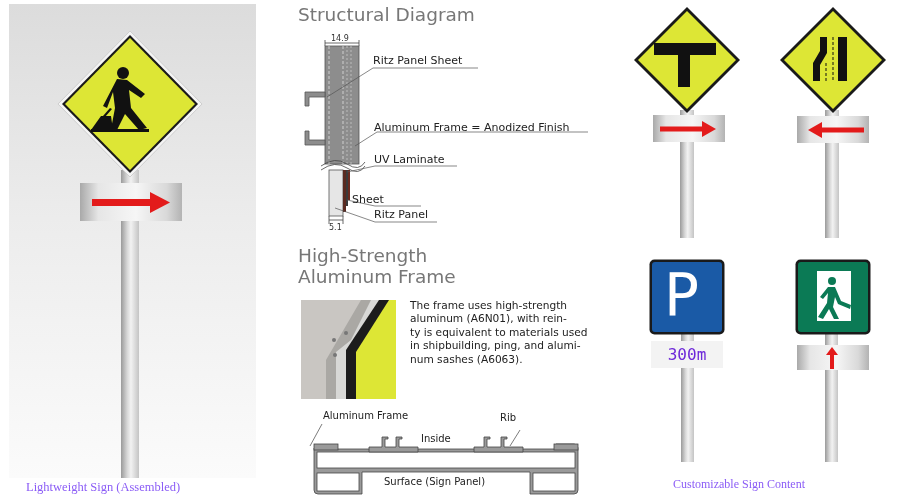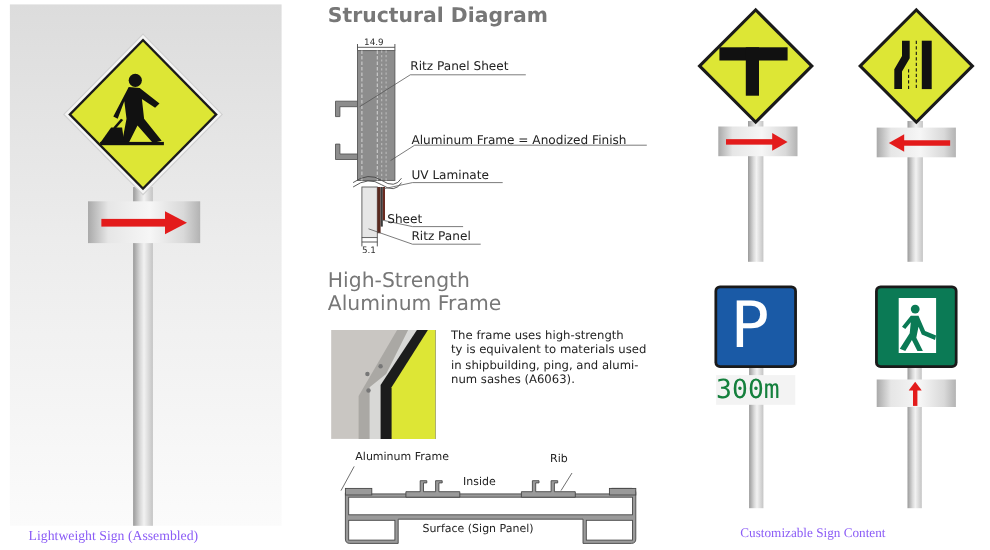--- a/index.html
+++ b/index.html
@@ -32,21 +32,21 @@
     <path d="M48,88 L55,80 L57,81 L50,89 Z"></path>
   </g>
 </svg>
 <div class="abs plate" style="left:80px;top:183px;width:102px;height:38px;"></div>
 <svg class="abs" style="left:92px;top:191px;" width="80" height="24" viewBox="0 0 80 24">
   <rect x="0" y="8" width="60" height="7" fill="#e31b1b"></rect>
   <polygon points="58,1 78,11.5 58,22" fill="#e31b1b"></polygon>
 </svg>
 <div class="abs caption" style="left:26px;top:480px;">Lightweight Sign (Assembled)</div>
 
-<div class="abs heading" style="left:298px;top:5px;font-weight:bold;">Structural Diagram</div>
+<div class="abs heading" style="left:298px;top:5px;">Structural Diagram</div>
 <svg class="abs" style="left:295px;top:30px;" width="305" height="200" viewBox="0 0 305 200">
 
   <line x1="30" y1="10" x2="30" y2="16" stroke="#444" stroke-width="0.8"></line>
   <line x1="64" y1="10" x2="64" y2="16" stroke="#444" stroke-width="0.8"></line>
   <line x1="30" y1="13" x2="64" y2="13" stroke="#444" stroke-width="0.8"></line>
   <text x="36" y="11" font-family="DejaVu Sans, sans-serif" font-size="8" fill="#333">14.9</text>
 
   <rect x="30" y="16" width="34" height="118" fill="#8d8d8d" stroke="#555" stroke-width="0.8"></rect>
   <line x1="34" y1="16" x2="34" y2="134" stroke="#cfcfcf" stroke-dasharray="3,2"></line>
   <line x1="48" y1="16" x2="48" y2="134" stroke="#cfcfcf" stroke-dasharray="3,2"></line>
@@ -88,20 +88,21 @@
   <polygon points="60,0 95,0 95,99 25,99 25,60" fill="#aaa8a4"></polygon>
   <polygon points="70,0 95,0 95,99 35,99 35,52 50,40" fill="#d8d8d6"></polygon>
   <polygon points="78,0 95,0 95,99 45,99 45,50" fill="#1c1c1c"></polygon>
   <polygon points="88,0 95,0 95,99 55,99 55,52" fill="#dde635"></polygon>
   <circle cx="33" cy="40" r="2" fill="#777"></circle>
     <circle cx="45" cy="33" r="2" fill="#777"></circle>
     <circle cx="34" cy="55" r="2" fill="#777"></circle>
 </svg>
 <div class="abs desc" style="left:410px;top:299px;">
   <div>The frame uses high-strength</div>
+  <div>aluminum (A6N01), with rein-</div>
   <div>ty is equivalent to materials used</div>
   <div>in shipbuilding, ping, and alumi-</div>
   <div>num sashes (A6063).</div>
 </div>
 
 <svg class="abs" style="left:300px;top:420px;" width="290" height="75" viewBox="0 0 290 75">
   <polyline points="22,4 10,26" fill="none" stroke="#444" stroke-width="0.7"></polyline>
   <polyline points="220,10 210,26" fill="none" stroke="#444" stroke-width="0.7"></polyline>
   <path d="M14,28 L14,70 Q14,74 18,74 L62,74 L62,52 L230,52 L230,74 L274,74 Q278,74 278,70 L278,28 Q278,24 274,24 L256,24 L256,29 L18,29 Q14,29 14,28 Z" fill="#9a9a9a" stroke="#444" stroke-width="0.8"></path>
   <rect x="17" y="32" width="258" height="16" fill="#fff" stroke="#444" stroke-width="0.8"></rect>
@@ -148,21 +149,21 @@
   <rect x="14" y="6.5" width="44" height="5" fill="#e31b1b"></rect>
     <polygon points="16,1 2,9 16,17" fill="#e31b1b"></polygon>
 </svg>
 
 <div class="abs pole" style="left:681px;top:330px;width:13px;height:132px;"></div>
 <svg class="abs" style="left:649px;top:259px;" width="76" height="76" viewBox="0 0 76 76">
   <rect x="0.5" y="0.5" width="75" height="75" rx="5" fill="#1a1a1a"></rect>
   <rect x="3" y="3" width="70" height="70" rx="3" fill="#1a5aa6"></rect>
 </svg>
 <div class="abs" style="left:664px;top:262px;font-family:'DejaVu Sans',sans-serif;font-size:58px;color:#fff;line-height:66px;">P</div>
-<div class="abs" style="left:651px;top:341px;width:72px;height:27px;background:#f3f3f3;font-family:'DejaVu Sans Mono',monospace;font-size:24px;line-height:27px;text-align:left;color:#15803d;">300m</div>
+<div class="abs" style="left:651px;top:341px;width:72px;height:27px;background:#f3f3f3;font-family:'DejaVu Sans Mono',monospace;font-size:16px;line-height:27px;text-align:center;color:#6d28d9;">300m</div>
 
 <div class="abs pole" style="left:825px;top:330px;width:13px;height:132px;"></div>
 <svg class="abs" style="left:795px;top:259px;" width="76" height="76" viewBox="0 0 76 76">
   <rect x="0.5" y="0.5" width="75" height="75" rx="5" fill="#1a1a1a"></rect>
   <rect x="3" y="3" width="70" height="70" rx="3" fill="#0b7a55"></rect>
   <g>
     <polygon points="22,12 56,12 56,62 22,62" fill="#fff"></polygon>
     <circle cx="37" cy="22" r="4" fill="#0b7a55"></circle>
     <path d="M33,28 L40,28 L46,42 L56,46 L55,50 L43,45 L40,38 L38,48 L44,60 L39,60 L34,50 L28,60 L23,58 L32,44 L33,34 L28,40 L25,38 Z" fill="#0b7a55"></path>
   </g>

